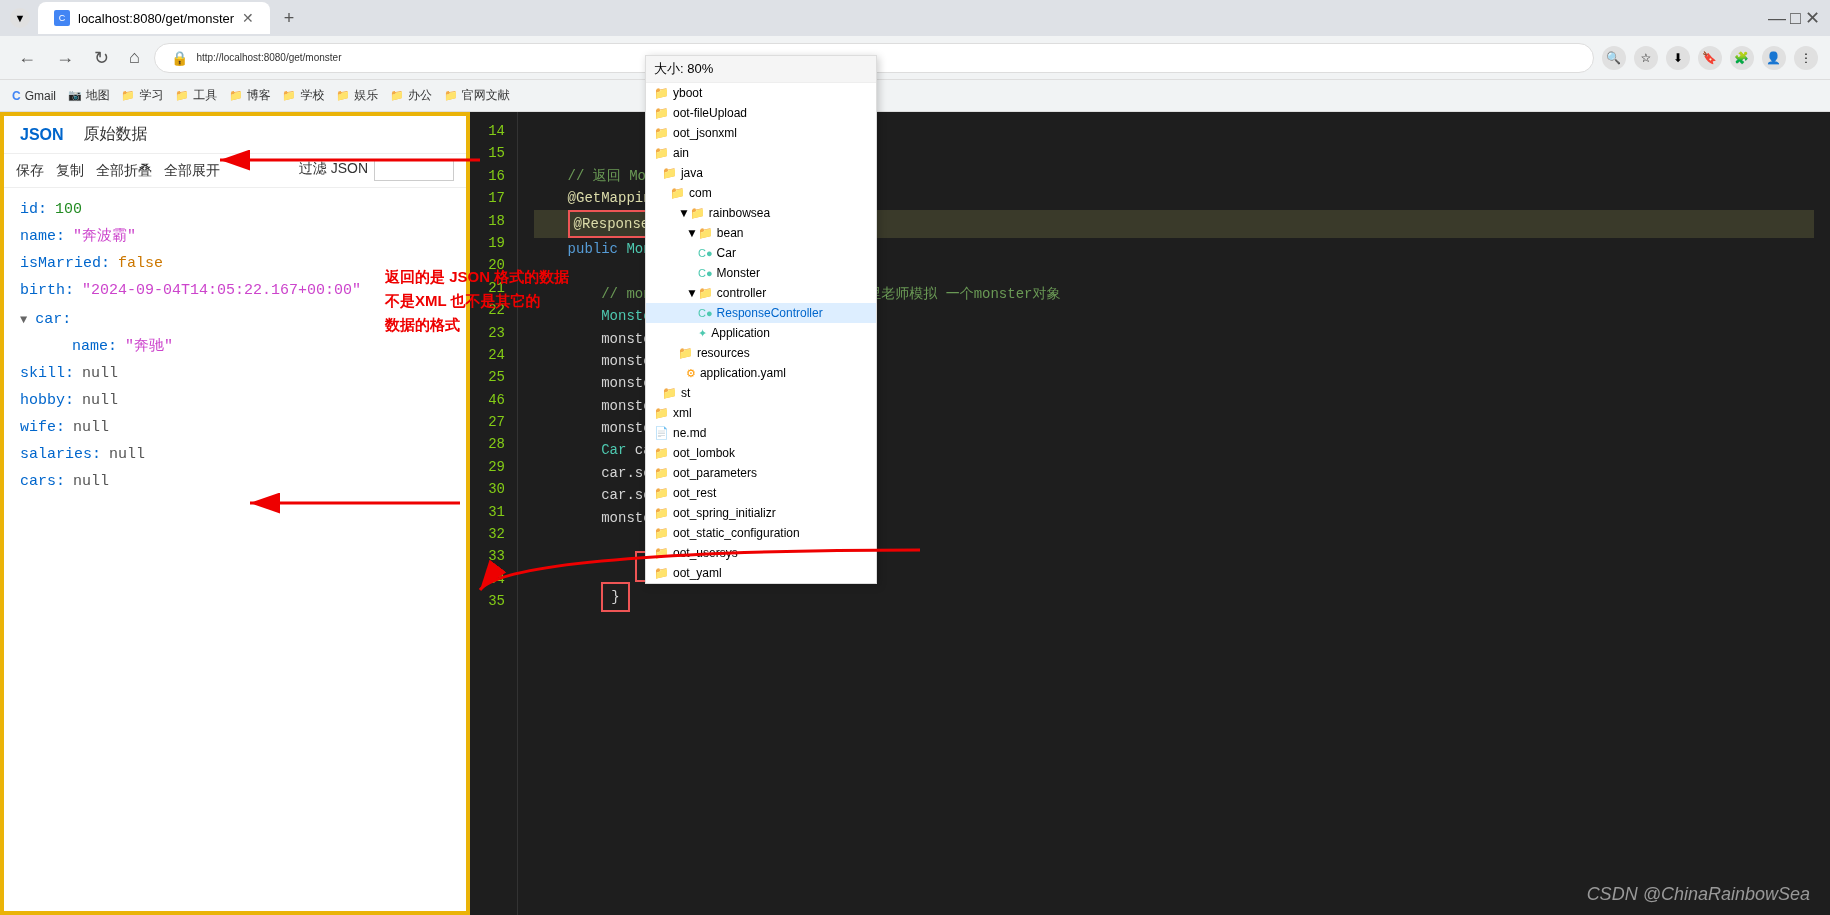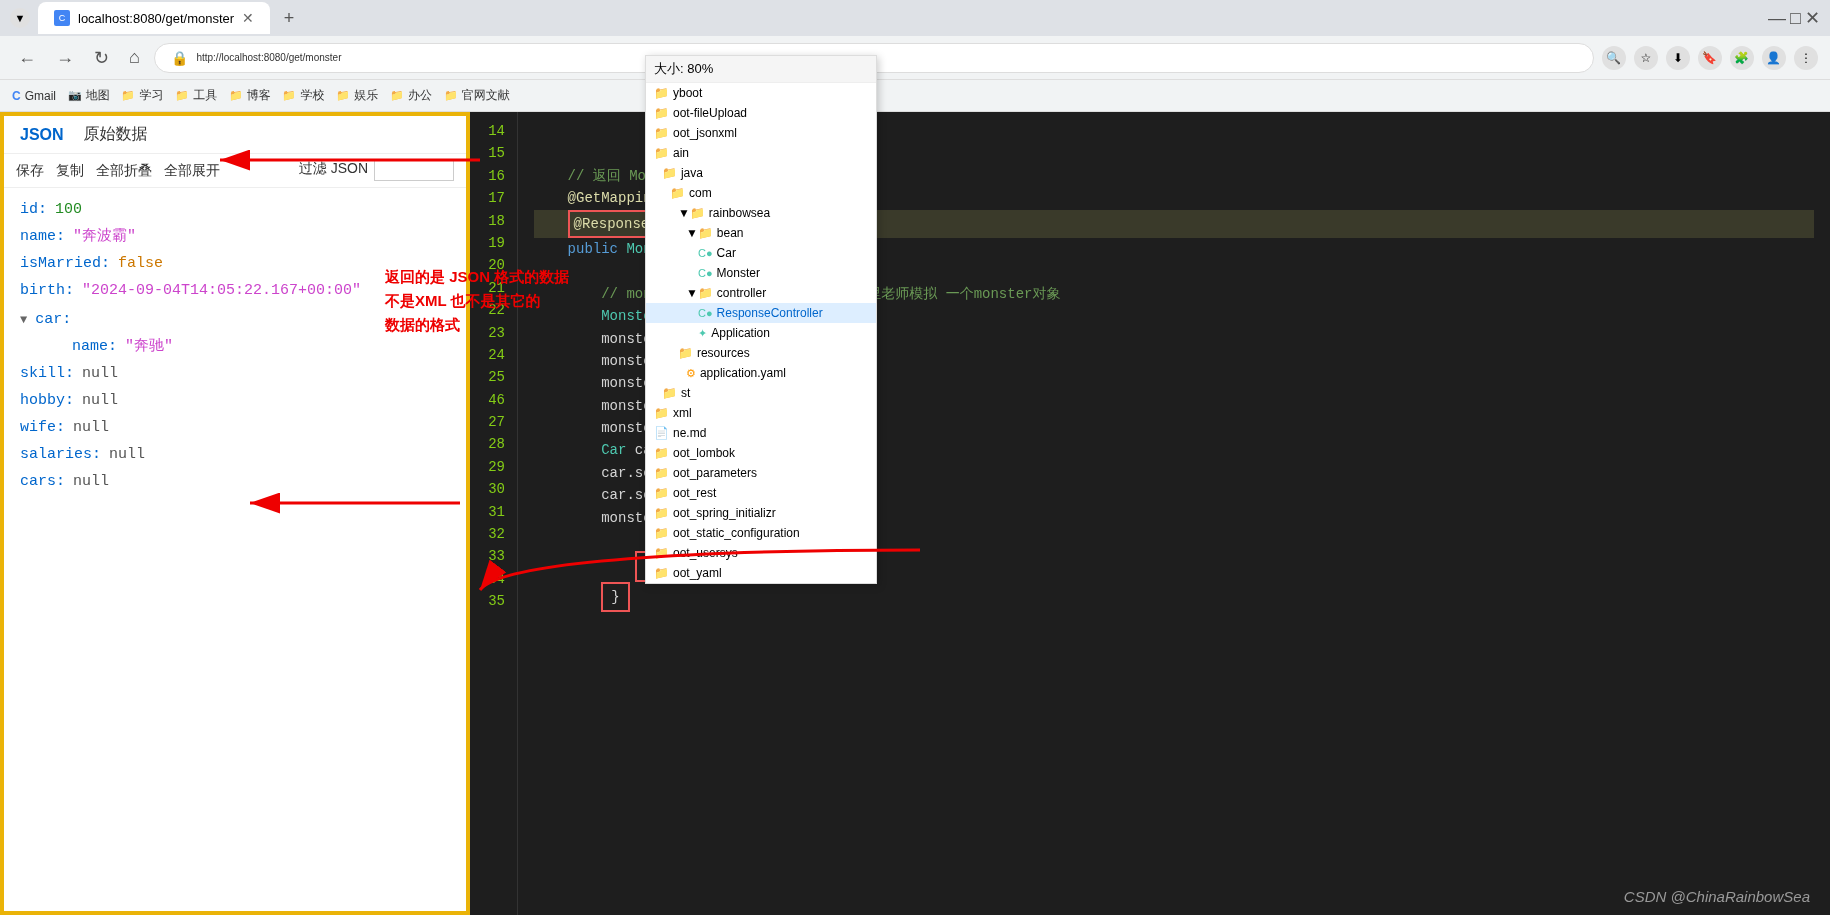--- a/index.html
+++ b/index.html
@@ -65,21 +65,21 @@
     .kw { color: #569cd6; }
     .cm { color: #6a9955; }
     .str { color: #ce9178; }
     .ann { color: #dcdcaa; }
     .cls { color: #4ec9b0; }
     .num { color: #b5cea8; }
     .fn { color: #dcdcaa; }
     .highlight-line { background: #3a3a2a; }
 
     
-    .watermark { position: absolute; bottom: 10px; right: 20px; color: #999; font-size: 15px; font-style: italic; }
+    .watermark { position: absolute; bottom: 10px; right: 20px; color: #999; font-size: 18px; font-style: italic; }
 
     .browser-window { position: relative; width: 1830px; height: 915px; overflow: hidden; }
   </style>
 </head>
 <body>
 
 <div class="browser-window">
 
   <div class="browser-top">
     <div style="width:20px;height:20px;border-radius:50%;background:#e0e0e0;display:flex;align-items:center;justify-content:center;font-size:11px;cursor:pointer;">▼</div>

